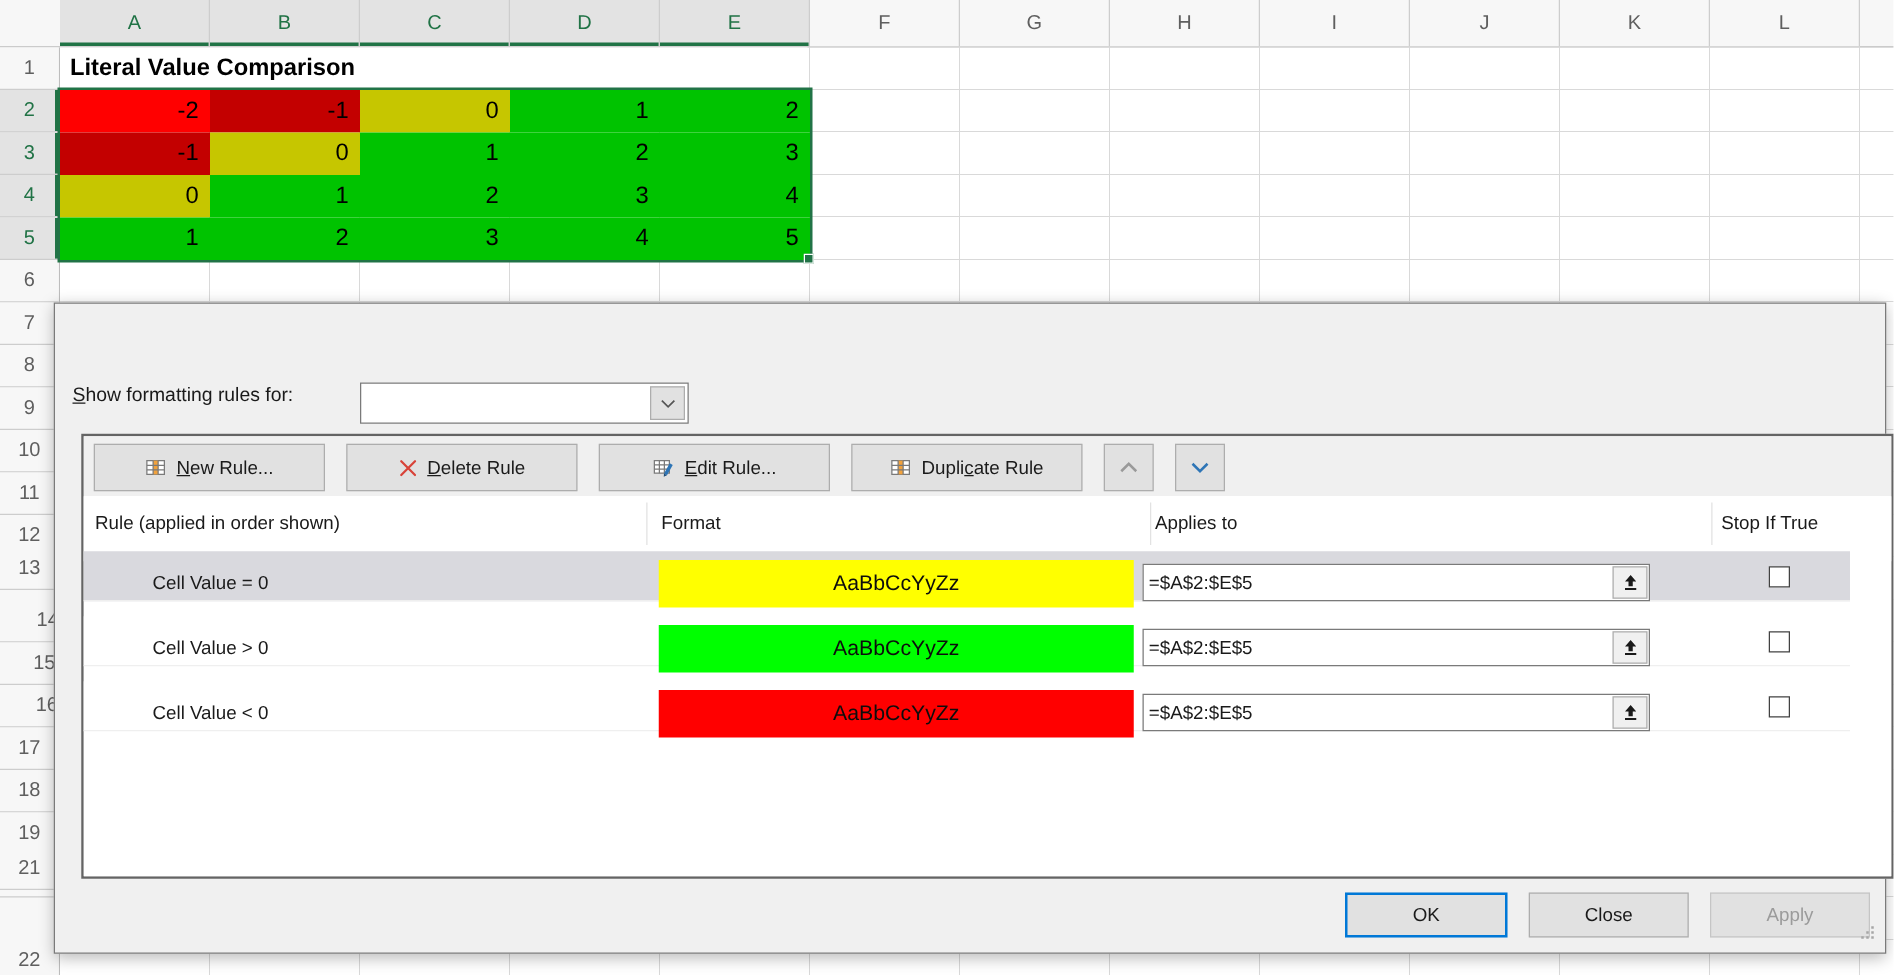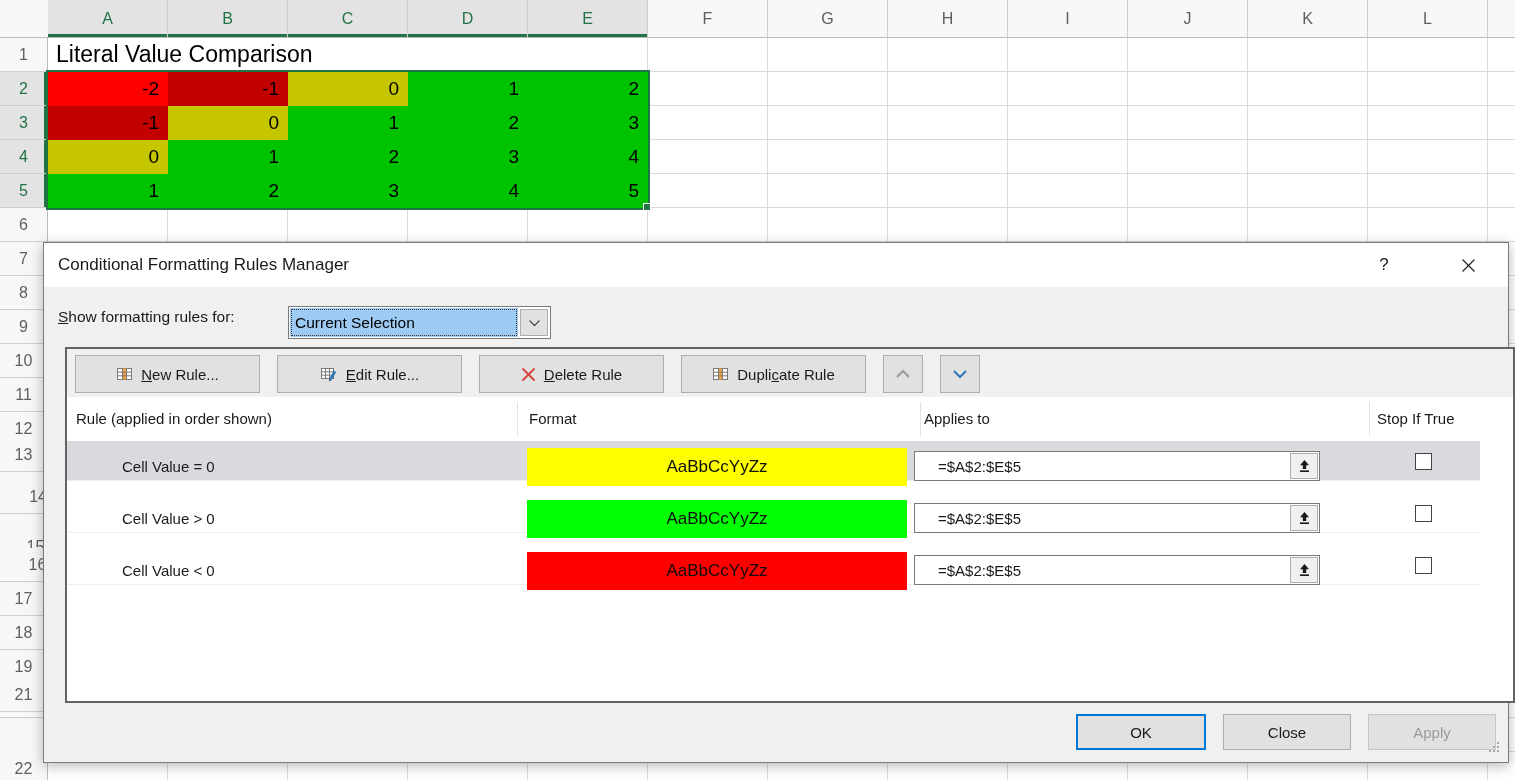--- a/index.html
+++ b/index.html
@@ -40,21 +40,21 @@
     position:absolute; left:0; width:47px; height:34px; line-height:34px;
     text-align:center; font-size:16px; color:#5f5f5f; background:#f7f7f7;
     border-bottom:1px solid #cdcdcd;
   }
   .rowhdr.sel { background:#e3e3e3; color:#217346; box-shadow: inset -3px 0 0 #217346; }
   #row1-patch {
     position:absolute; left:48px; top:38px; width:598px; height:33px; background:#fff;
   }
   #a1-text {
     position:absolute; left:56px; top:38px; height:33px; line-height:33px;
-    font-size:23px; font-weight:normal; color:#000; white-space:nowrap;
+    font-size:19px; font-weight:bold; color:#000; white-space:nowrap;
   }
   .vcell {
     position:absolute; font-size:19px; color:#000; text-align:right;
     padding-right:9px; line-height:34px;
   }
   #selection-border {
     position:absolute; left:46px; top:70px; width:604px; height:140px;
     border:2px solid #217346;
   }
   #fill-handle {
@@ -119,21 +119,21 @@
   .rule-name { position:absolute; left:55px; top:0; height:52px; line-height:52px; font-size:15px; color:#1a1a1a; white-space:nowrap; }
   .swatch {
     position:absolute; left:460px; top:7px; width:380px; height:38px;
     display:flex; align-items:center; justify-content:center;
     font-size:17px; color:#0d0d0d;
   }
   .applies { position:absolute; left:847px; top:10px; width:406px; height:30px; background:#fff; border:1px solid #7a7a7a; }
   .applies input {
     position:absolute; left:0; top:0; width:calc(100% - 30px); height:100%;
     border:none; outline:none; font-family:"Liberation Sans",sans-serif;
-    font-size:15px; color:#1a1a1a; padding-left:23px; background:transparent;
+    font-size:15px; color:#1a1a1a; padding-left:4px; background:transparent;
   }
   .collapse-btn {
     position:absolute; right:1px; top:1px; width:28px; height:26px;
     background:#f0f0f0; border:1px solid #adadad; display:flex; align-items:center; justify-content:center;
   }
   .cb { position:absolute; left:1348px; top:12px; width:17px; height:17px; background:#fff; border:1px solid #424242; }
   .ftr-btn {
     position:absolute; top:471px; height:36px; background:#e1e1e1; border:1px solid #adadad;
     font-size:15px; color:#1a1a1a; display:flex; align-items:center; justify-content:center; cursor:default;
   }
@@ -173,21 +173,21 @@
       <div class="rowhdr sel" style="top: 136px;">5</div>
       <div class="rowhdr" style="top: 170px;">6</div>
       <div class="rowhdr" style="top: 204px;">7</div>
       <div class="rowhdr" style="top: 238px;">8</div>
       <div class="rowhdr" style="top: 272px;">9</div>
       <div class="rowhdr" style="top: 306px;">10</div>
       <div class="rowhdr" style="top: 340px;">11</div>
       <div class="rowhdr" style="top: 374px;">12</div>
       <div class="rowhdr" style="top: 400px;">13</div>
       <div class="rowhdr" style="top: 442px; text-align: right;">14</div>
-      <div class="rowhdr" style="top: 492px; padding-left: 24px;">15</div>
+      <div class="rowhdr" style="top: 476px; padding-left: 24px;">15</div>
       <div class="rowhdr" style="top: 510px; padding-left: 28px;">16</div>
       <div class="rowhdr" style="top: 544px;">17</div>
       <div class="rowhdr" style="top: 578px;">18</div>
       <div class="rowhdr" style="top: 612px;">19</div>
       <div class="rowhdr" style="top: 646px;">20</div>
       <div class="rowhdr" style="top: 640px;">21</div>
       <div class="rowhdr" style="top: 714px;">22</div>
     </div>
   <div id="row1-patch"></div>
   <div id="a1-text">Literal Value Comparison</div>
@@ -210,34 +210,24 @@
       <div class="vcell" style="left: 48px; top: 174px; width: 120px; height: 34px; background: rgb(0, 195, 0);">1</div>
       <div class="vcell" style="left: 168px; top: 174px; width: 120px; height: 34px; background: rgb(0, 195, 0);">2</div>
       <div class="vcell" style="left: 288px; top: 174px; width: 120px; height: 34px; background: rgb(0, 195, 0);">3</div>
       <div class="vcell" style="left: 408px; top: 174px; width: 120px; height: 34px; background: rgb(0, 195, 0);">4</div>
       <div class="vcell" style="left: 528px; top: 174px; width: 120px; height: 34px; background: rgb(0, 195, 0);">5</div>
     </div>
   <div id="selection-border"></div>
   <div id="fill-handle"></div>
 
   <div id="dialog">
-    <div id="dlg-titlebar">
-      <span id="dlg-title">Conditional Formatting Rules Manager</span>
-      <span class="titlebar-btn" id="dlg-help">?</span>
-      <span class="titlebar-btn" id="dlg-close">
-        <svg width="15" height="15" viewBox="0 0 15 15">
-            <path d="M1.5 1.5 L13.5 13.5 M13.5 1.5 L1.5 13.5" stroke="#1a1a1a" stroke-width="1.1" fill="none"></path>
-          </svg>
-      </span>
-    </div>
 
     <div id="show-label"><span class="key">S</span><span>how formatting rules for:</span></div>
 
     <div id="combo">
-      <div id="combo-text">Current Selection</div>
       <div id="combo-arrow">
         <svg width="13" height="8" viewBox="0 0 13 8">
             <path d="M1.5 1.5 L6.5 6.5 L11.5 1.5" stroke="#555" stroke-width="1.4" fill="none"></path>
           </svg>
       </div>
     </div>
 
     <div id="container">
       <div id="toolbar">
         <button class="tb-btn">
@@ -245,36 +235,36 @@
             <svg width="17" height="16" viewBox="0 0 17 16">
                 <rect x="1.5" y="2.5" width="14" height="11" fill="#fff" stroke="#7a7a7a"></rect>
                 <rect x="6.5" y="2.5" width="4" height="11" fill="#f2a23c"></rect>
                 <path d="M1.5 6.2 H15.5 M1.5 9.8 H15.5 M6.5 2.5 V13.5 M10.5 2.5 V13.5" stroke="#7a7a7a" fill="none"></path>
               </svg>
           </span>
           <span><span></span><span class="key">N</span><span>ew Rule...</span></span>
         </button>
         <button class="tb-btn">
           <span class="icon">
+            <svg width="15" height="15" viewBox="0 0 15 15">
+                <path d="M2 2 L13 13 M13 2 L2 13" stroke="#d84339" stroke-width="1.8" fill="none" stroke-linecap="round"></path>
+              </svg>
+          </span>
+          <span><span></span><span class="key">D</span><span>elete Rule</span></span>
+        </button>
+        <button class="tb-btn">
+          <span class="icon">
             <svg width="18" height="16" viewBox="0 0 18 16">
                 <rect x="1.5" y="2.5" width="12" height="10" fill="#fff" stroke="#7a7a7a"></rect>
                 <path d="M1.5 5.8 H13.5 M1.5 9.2 H13.5 M5.5 2.5 V12.5 M9.5 2.5 V12.5" stroke="#7a7a7a" fill="none"></path>
                 <path d="M9.2 12.8 L13.8 4.6 L16.2 5.9 L11.6 14.1 Z" fill="#2e75b6"></path>
                 <path d="M9.2 12.8 L11.6 14.1 L9 15.4 Z" fill="#1f4e79"></path>
               </svg>
           </span>
           <span><span></span><span class="key">E</span><span>dit Rule...</span></span>
-        </button>
-        <button class="tb-btn">
-          <span class="icon">
-            <svg width="15" height="15" viewBox="0 0 15 15">
-                <path d="M2 2 L13 13 M13 2 L2 13" stroke="#d84339" stroke-width="1.8" fill="none" stroke-linecap="round"></path>
-              </svg>
-          </span>
-          <span><span></span><span class="key">D</span><span>elete Rule</span></span>
         </button>
         <button class="tb-btn">
           <span class="icon">
             <svg width="17" height="16" viewBox="0 0 17 16">
                 <rect x="1.5" y="2.5" width="14" height="11" fill="#fff" stroke="#7a7a7a"></rect>
                 <rect x="6.5" y="2.5" width="4" height="11" fill="#f2a23c"></rect>
                 <path d="M1.5 6.2 H15.5 M1.5 9.8 H15.5 M6.5 2.5 V13.5 M10.5 2.5 V13.5" stroke="#7a7a7a" fill="none"></path>
               </svg>
           </span>
           <span><span>Dupli</span><span class="key">c</span><span>ate Rule</span></span>

